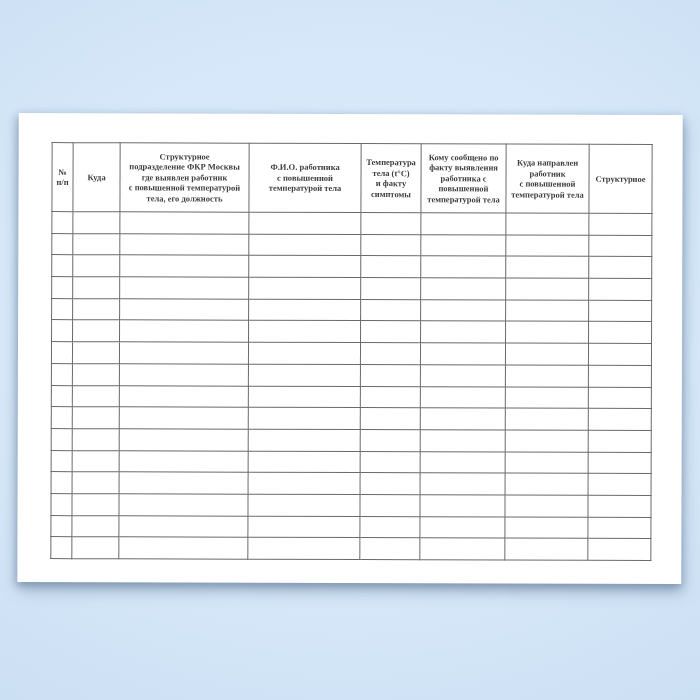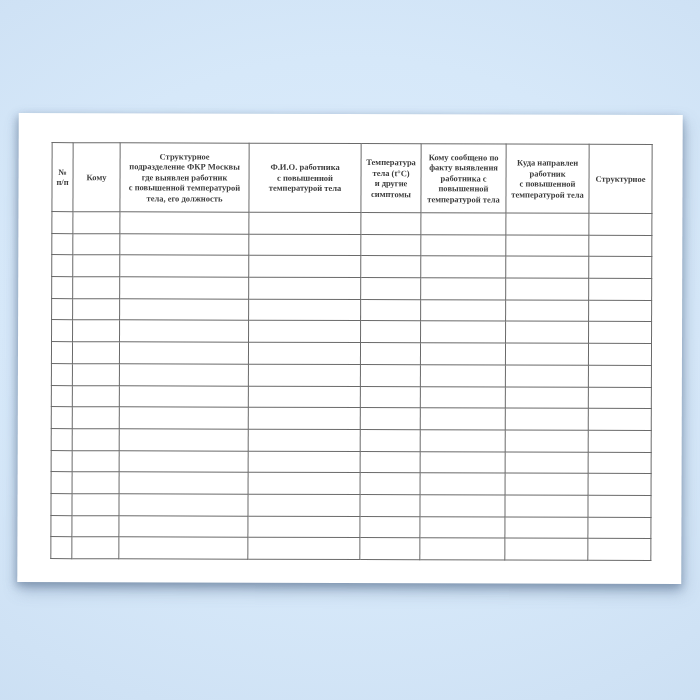--- a/index.html
+++ b/index.html
@@ -82,32 +82,32 @@
         <col style="width:112px">
         <col style="width:60px">
         <col style="width:85px">
         <col style="width:83px">
         <col style="width:63px">
       </colgroup>
       <thead>
         <tr>
           <th>№
 п/п</th>
-          <th>Кому</th>
+          <th>Куда</th>
           <th>Структурное
 подразделение ФКР Москвы
 где выявлен работник
 с повышенной температурой
 тела, его должность</th>
           <th>Ф.И.О. работника
 с повышенной
 температурой тела</th>
           <th>Температура
 тела (t°C)
-и другие
+и факту
 симптомы</th>
           <th>Кому сообщено по
 факту выявления
 работника с
 повышенной
 температурой тела</th>
           <th>Куда направлен
 работник
 с повышенной
 температурой тела</th>

